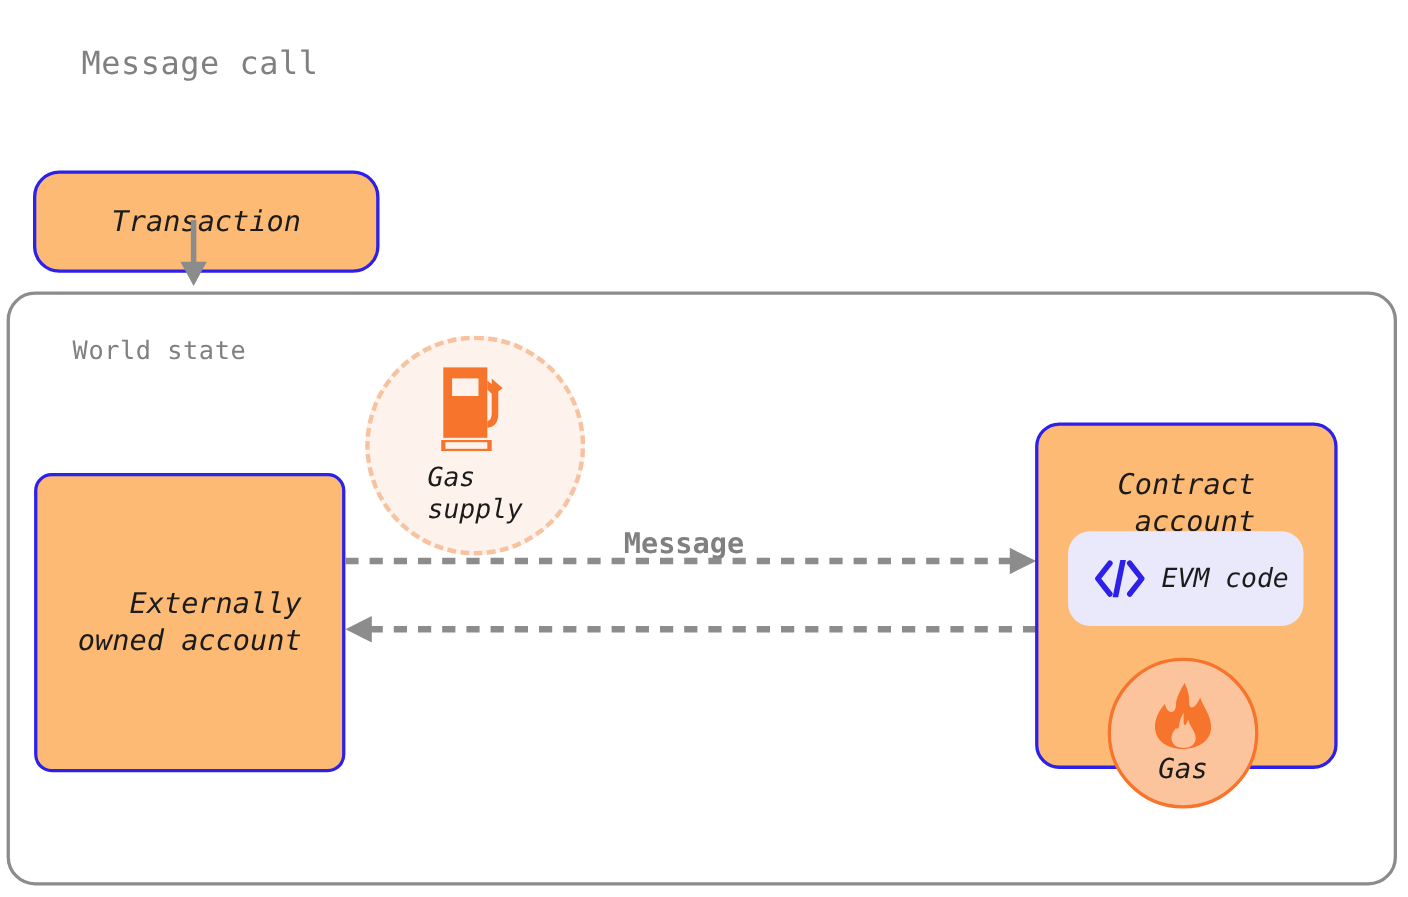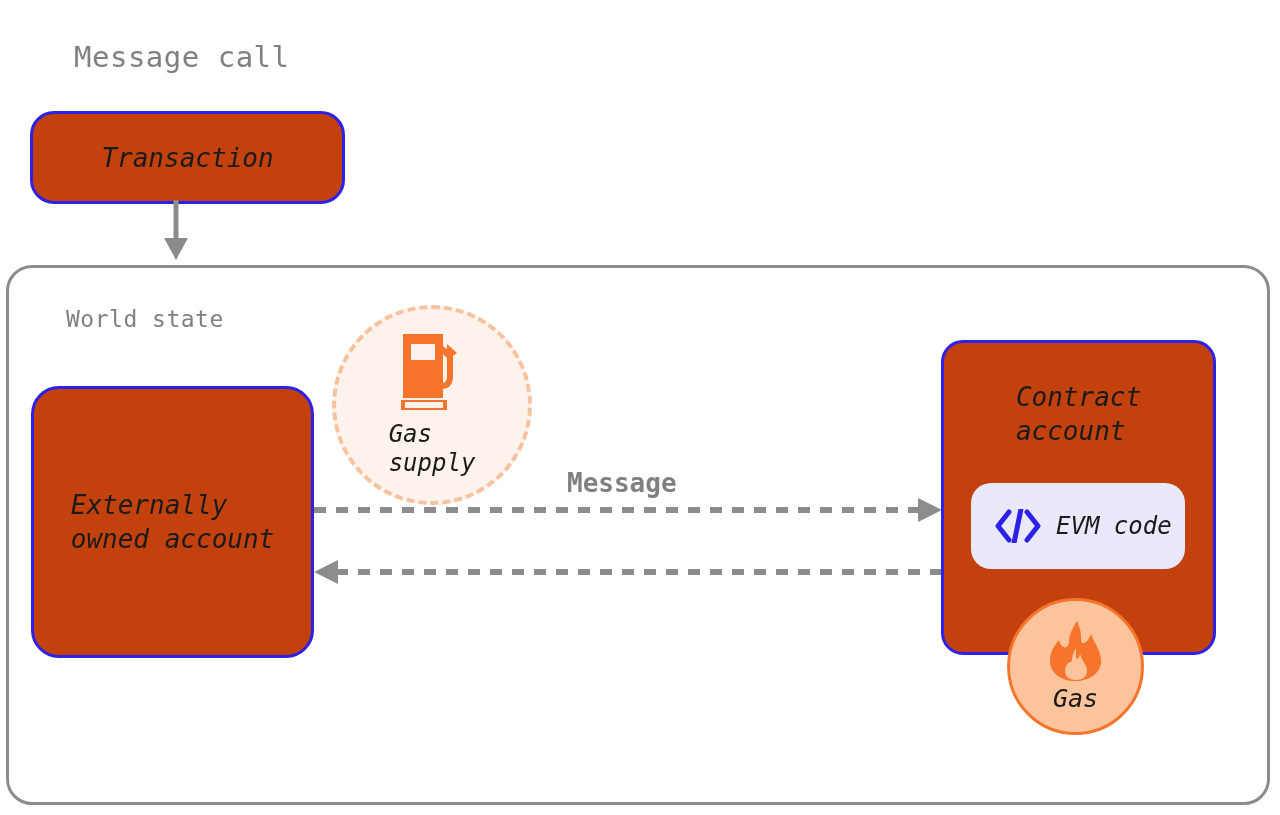--- a/index.html
+++ b/index.html
@@ -24,21 +24,21 @@
     font-family: "DejaVu Sans Mono", "Liberation Mono", monospace;
     font-weight: normal;
     color: #808080;
     white-space: nowrap;
     letter-spacing: 0.5px;
   }
   #message-call-title { left: 74px;  top: 40px;  font-size: 29px; }
   #world-state-title  { left: 66px;  top: 306px; font-size: 23px; }
   #message-label {
     position: absolute;
-    left: 567px; top: 468px;
+    left: 567px; top: 480px;
     font-family: "DejaVu Sans Mono", "Liberation Mono", monospace;
     font-weight: bold;
     font-size: 26px;
     color: #808080;
     white-space: nowrap;
   }
 
   
   #world-state-box {
     position: absolute;
@@ -46,42 +46,43 @@
     width: 1264px; height: 540px;
     border: 3px solid #8c8c8c;
     border-radius: 26px;
     box-sizing: border-box;
     background: transparent;
   }
 
   
   .blue-box {
     position: absolute;
-    background: #c2410c;
+    background: #fdba74;
     border: 3px solid #2d20e8;
     box-sizing: border-box;
     display: flex;
     flex-direction: column;
     align-items: center;
     justify-content: center;
     color: #1b1b1b;
     font-family: "DejaVu Sans Mono", "Liberation Mono", monospace;
     font-style: italic;
-    text-align: left;
+    text-align: right;
+    margin-top: 44px;
   }
   #transaction-box {
     left: 30px; top: 111px;
     width: 315px; height: 93px;
     border-radius: 24px;
     font-size: 26px;
   }
   #eoa-box {
     left: 31px; top: 386px;
     width: 283px; height: 272px;
-    border-radius: 28px;
+    border-radius: 16px;
     font-size: 26px;
     line-height: 1.32;
   }
   #contract-box {
     left: 941px; top: 340px;
     width: 275px; height: 315px;
     border-radius: 22px;
     font-size: 26px;
     line-height: 1.32;
     justify-content: flex-start;

